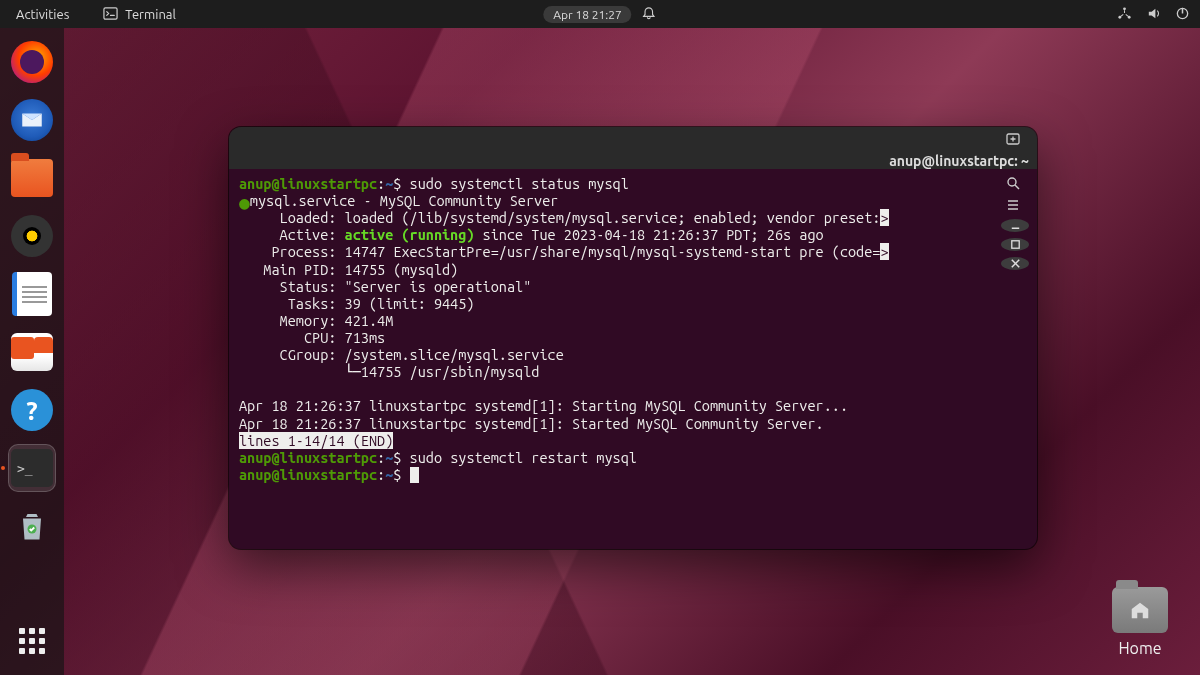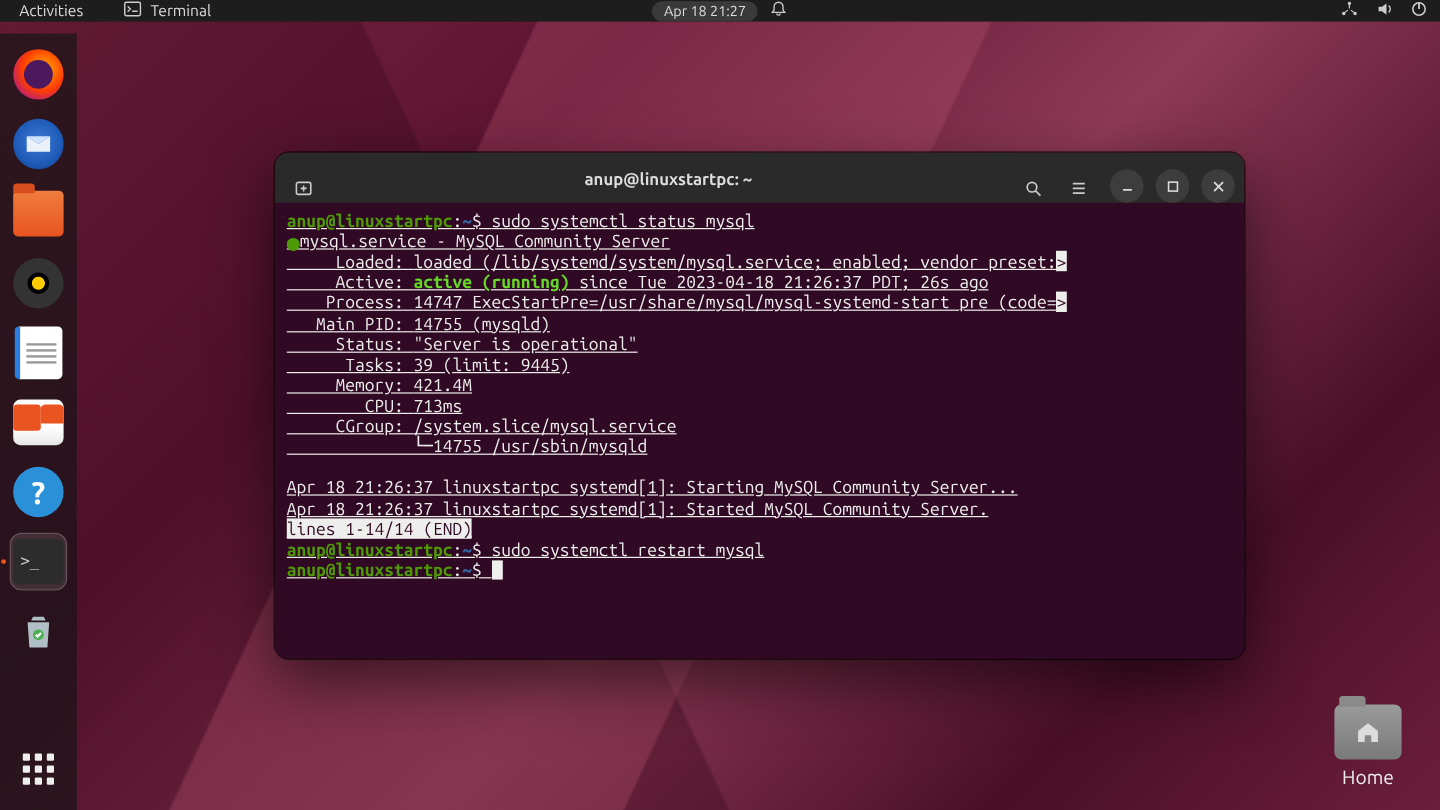--- a/index.html
+++ b/index.html
@@ -11,21 +11,21 @@
 }
 .desktop-bg {
   position: absolute; inset: 0;
   background:
     linear-gradient(115deg, transparent 0%, transparent 30%, rgba(180,80,110,.35) 30.2%, rgba(180,80,110,.35) 55%, transparent 55.2%),
     linear-gradient(65deg, rgba(60,10,30,.4) 0%, rgba(60,10,30,.4) 40%, transparent 40.2%),
     linear-gradient(135deg, #7a2741 0%, #5c1330 30%, #8e3a56 55%, #4a0f27 80%, #6b1e3c 100%);
 }
 
 .topbar {
-  position: absolute; top: 0; left: 0; right: 0; height: 18px;
+  position: absolute; top: 0; left: 0; right: 0; height: 28px;
   background: #1d1d1d; color: #ddd;
   display: flex; align-items: center; font-size: 13px;
   padding: 0 10px; z-index: 100;
 }
 .topbar .left { display: flex; align-items: center; gap: 22px; }
 .topbar .tb-item { display: flex; align-items: center; gap: 7px; padding: 2px 6px; border-radius: 6px; }
 .topbar .center { position: absolute; left: 50%; transform: translateX(-50%); display: flex; align-items: center; gap: 10px; }
 .topbar .clock { background: #3a3a3a; padding: 2px 10px; border-radius: 12px; font-size: 12px; }
 .topbar .right { margin-left: auto; display: flex; align-items: center; gap: 14px; }
 .topbar svg { width: 15px; height: 15px; fill: #ccc; }
@@ -84,40 +84,39 @@
 .home-icon .folder::before{content:"";position:absolute;top:-7px;left:4px;width:22px;height:9px;background:#8a8a8a;border-radius:3px 3px 0 0;}
 .home-icon svg{width:22px;height:22px;fill:#ddd;}
 
 .terminal {
   position: absolute; left: 229px; top: 127px; width: 808px; height: 422px;
   background: #300a24; border-radius: 12px; overflow: hidden;
   box-shadow: 0 18px 50px rgba(0,0,0,.55), 0 0 0 1px rgba(0,0,0,.6);
   z-index: 60;
 }
 .term-header {
-  height: 42px; background: #2a2a2a; display: flex; align-items: flex-start;
-  padding: 14px 8px; gap: 6px;
+  height: 42px; background: #2a2a2a; display: flex; align-items: flex-end;
+  padding: 4px 8px; gap: 6px; flex-direction: column;
 }
 .th-btn {
   width: 32px; height: 32px; border-radius: 6px;
   display: flex; align-items: center; justify-content: center;
 }
 .th-btn svg { width: 16px; height: 16px; fill: #ccc; stroke: #ccc; }
 .term-title { flex: 1; text-align: center; color: #ddd; font-size: 14px; font-weight: 600; }
 .th-circle {
   width: 28px; height: 28px; border-radius: 50%; background: #3d3d3d;
   display: flex; align-items: center; justify-content: center; margin-left: 4px;
 }
 .th-circle svg { width: 13px; height: 13px; fill: #ddd; stroke: #ddd; }
 .term-body {
   padding: 6px 10px;
   font-family: "Ubuntu Mono","DejaVu Sans Mono",monospace;
   font-size: 14.5px; line-height: 1.18; color: #eeeeec;
   white-space: pre;
-  text-decoration: underline;
 }
 .g { color: #4e9a06; font-weight: bold; }
 .gb { color: #66d926; font-weight: bold; }
 .b { color: #3465a4; font-weight: bold; }
 .w { color: #eeeeec; }
 .dot { color: #4e9a06; font-size: 18px; line-height: 0; vertical-align: middle; }
 .inv { background: #eeeeec; color: #300a24; }
 .cursor { display: inline-block; width: 9px; height: 16px; background: #eeeeec; vertical-align: text-bottom; }
 </style>
 </head>

